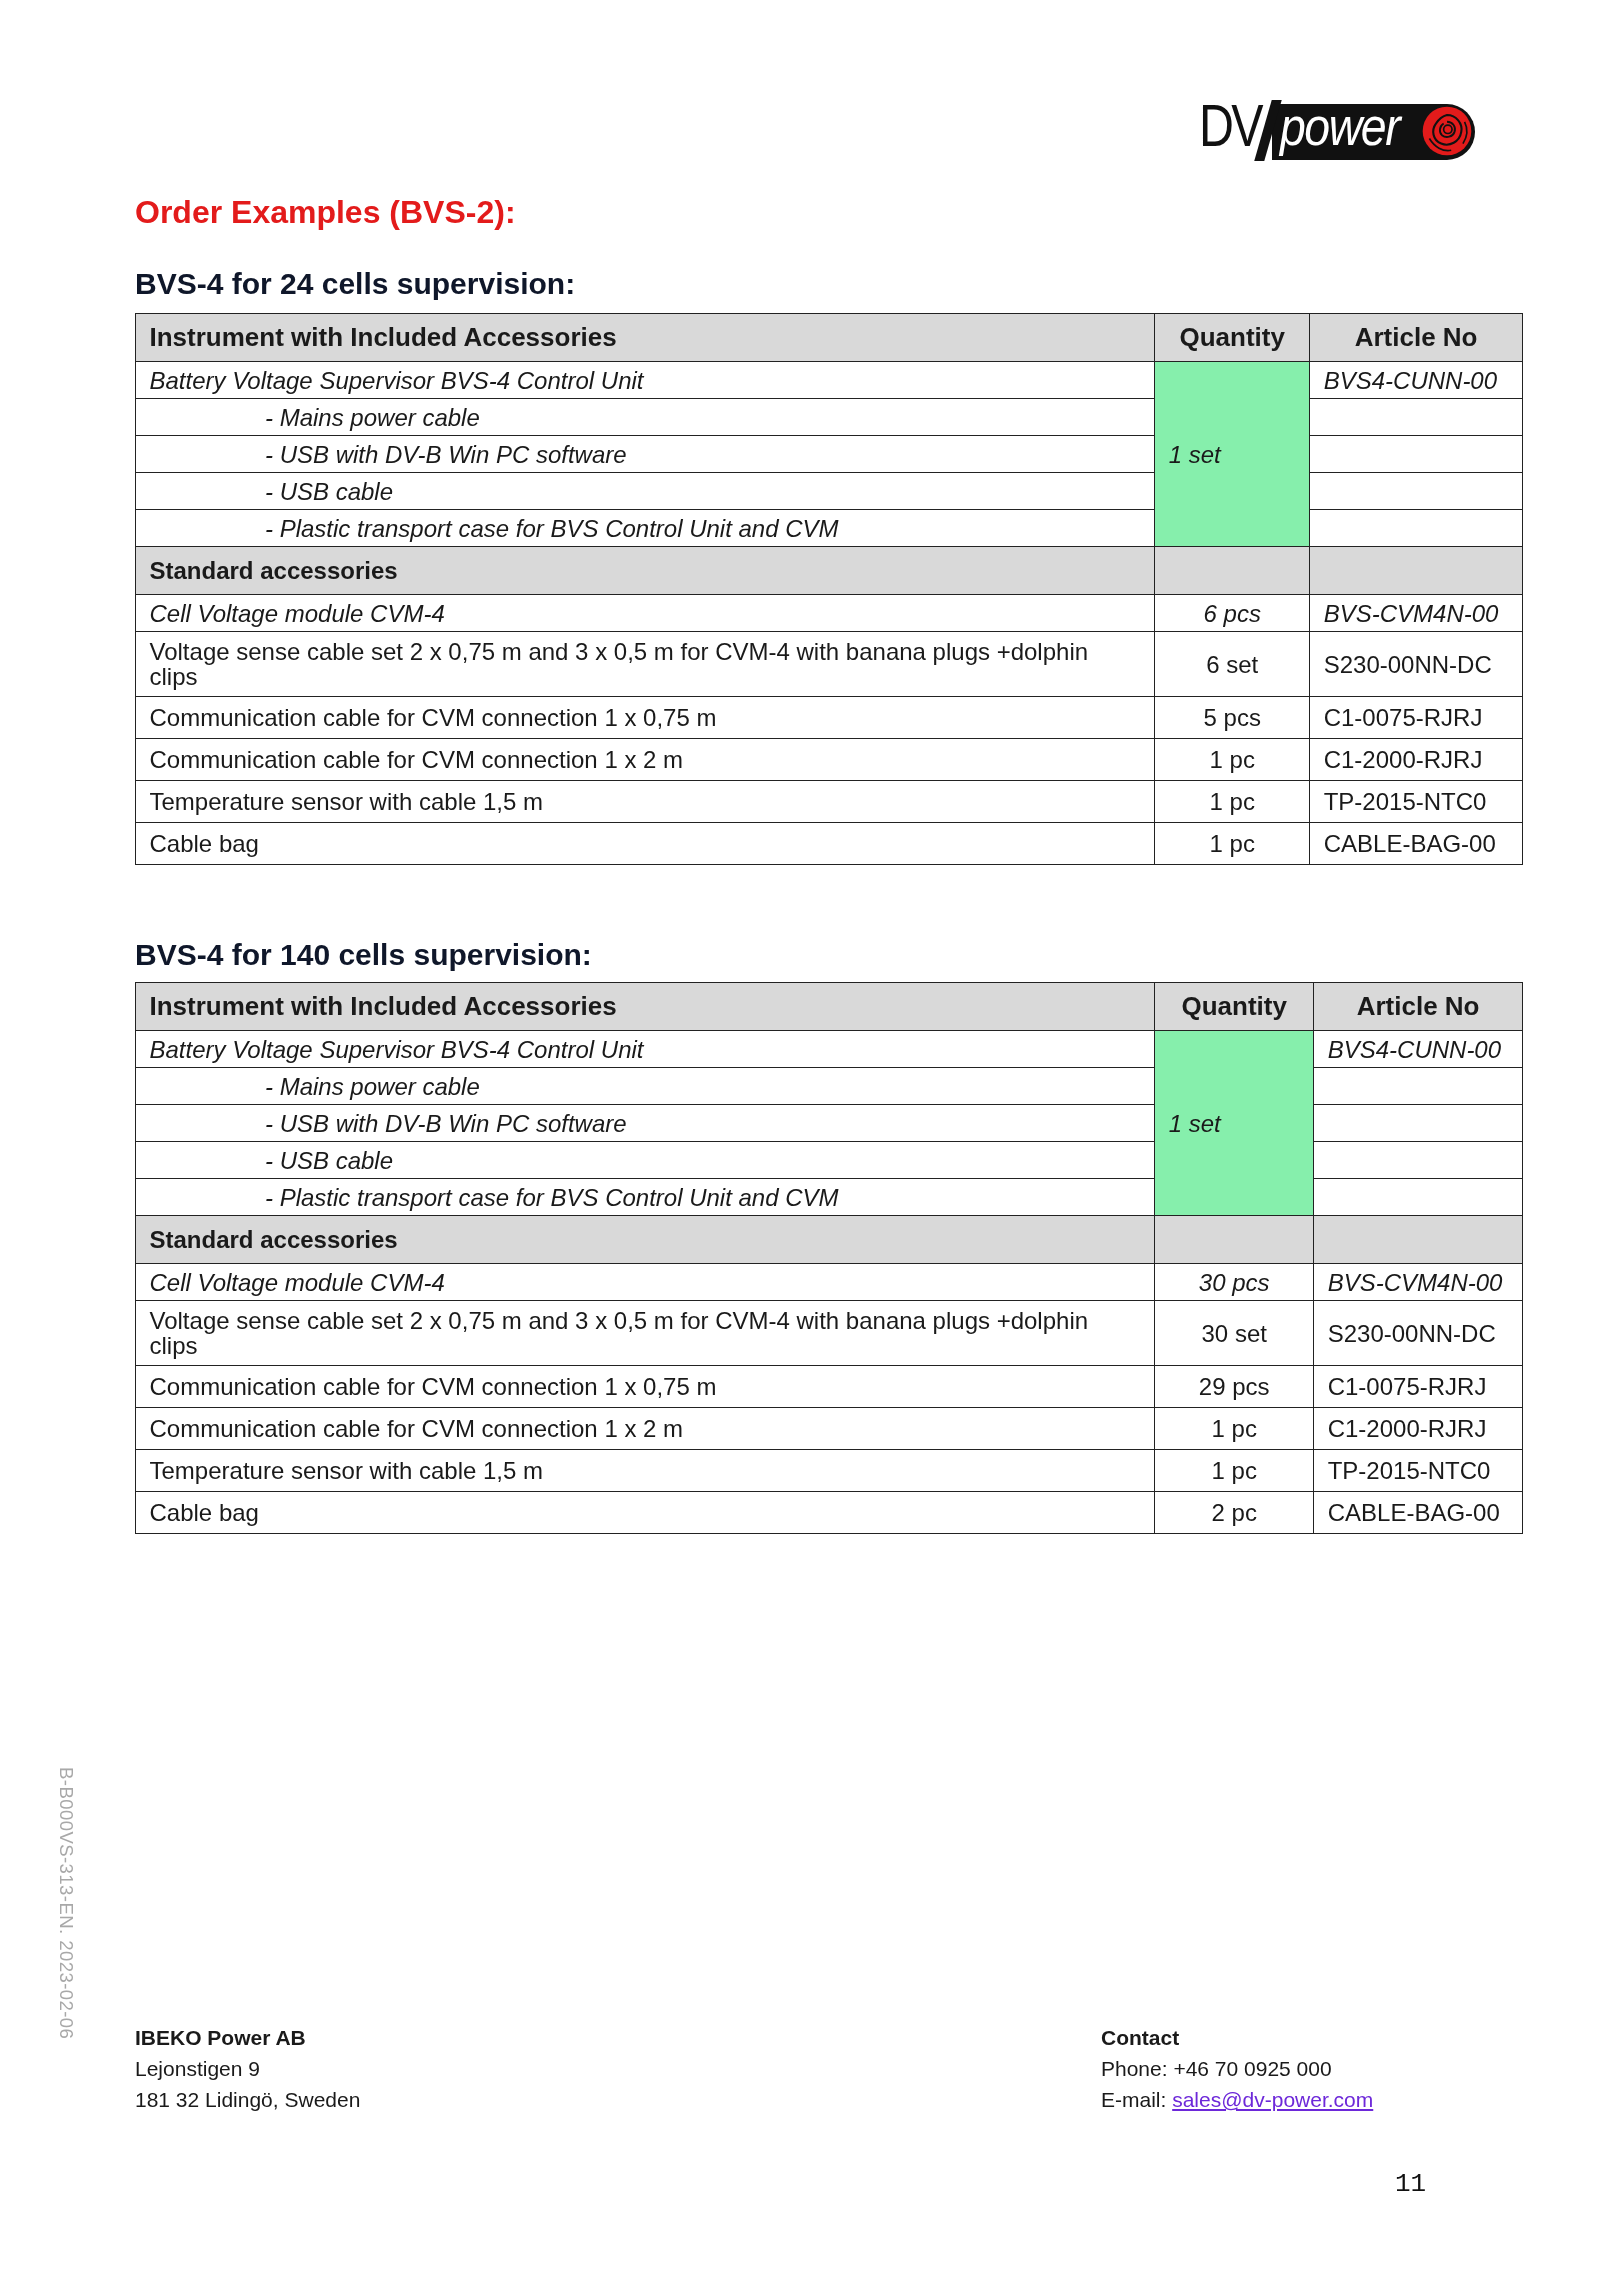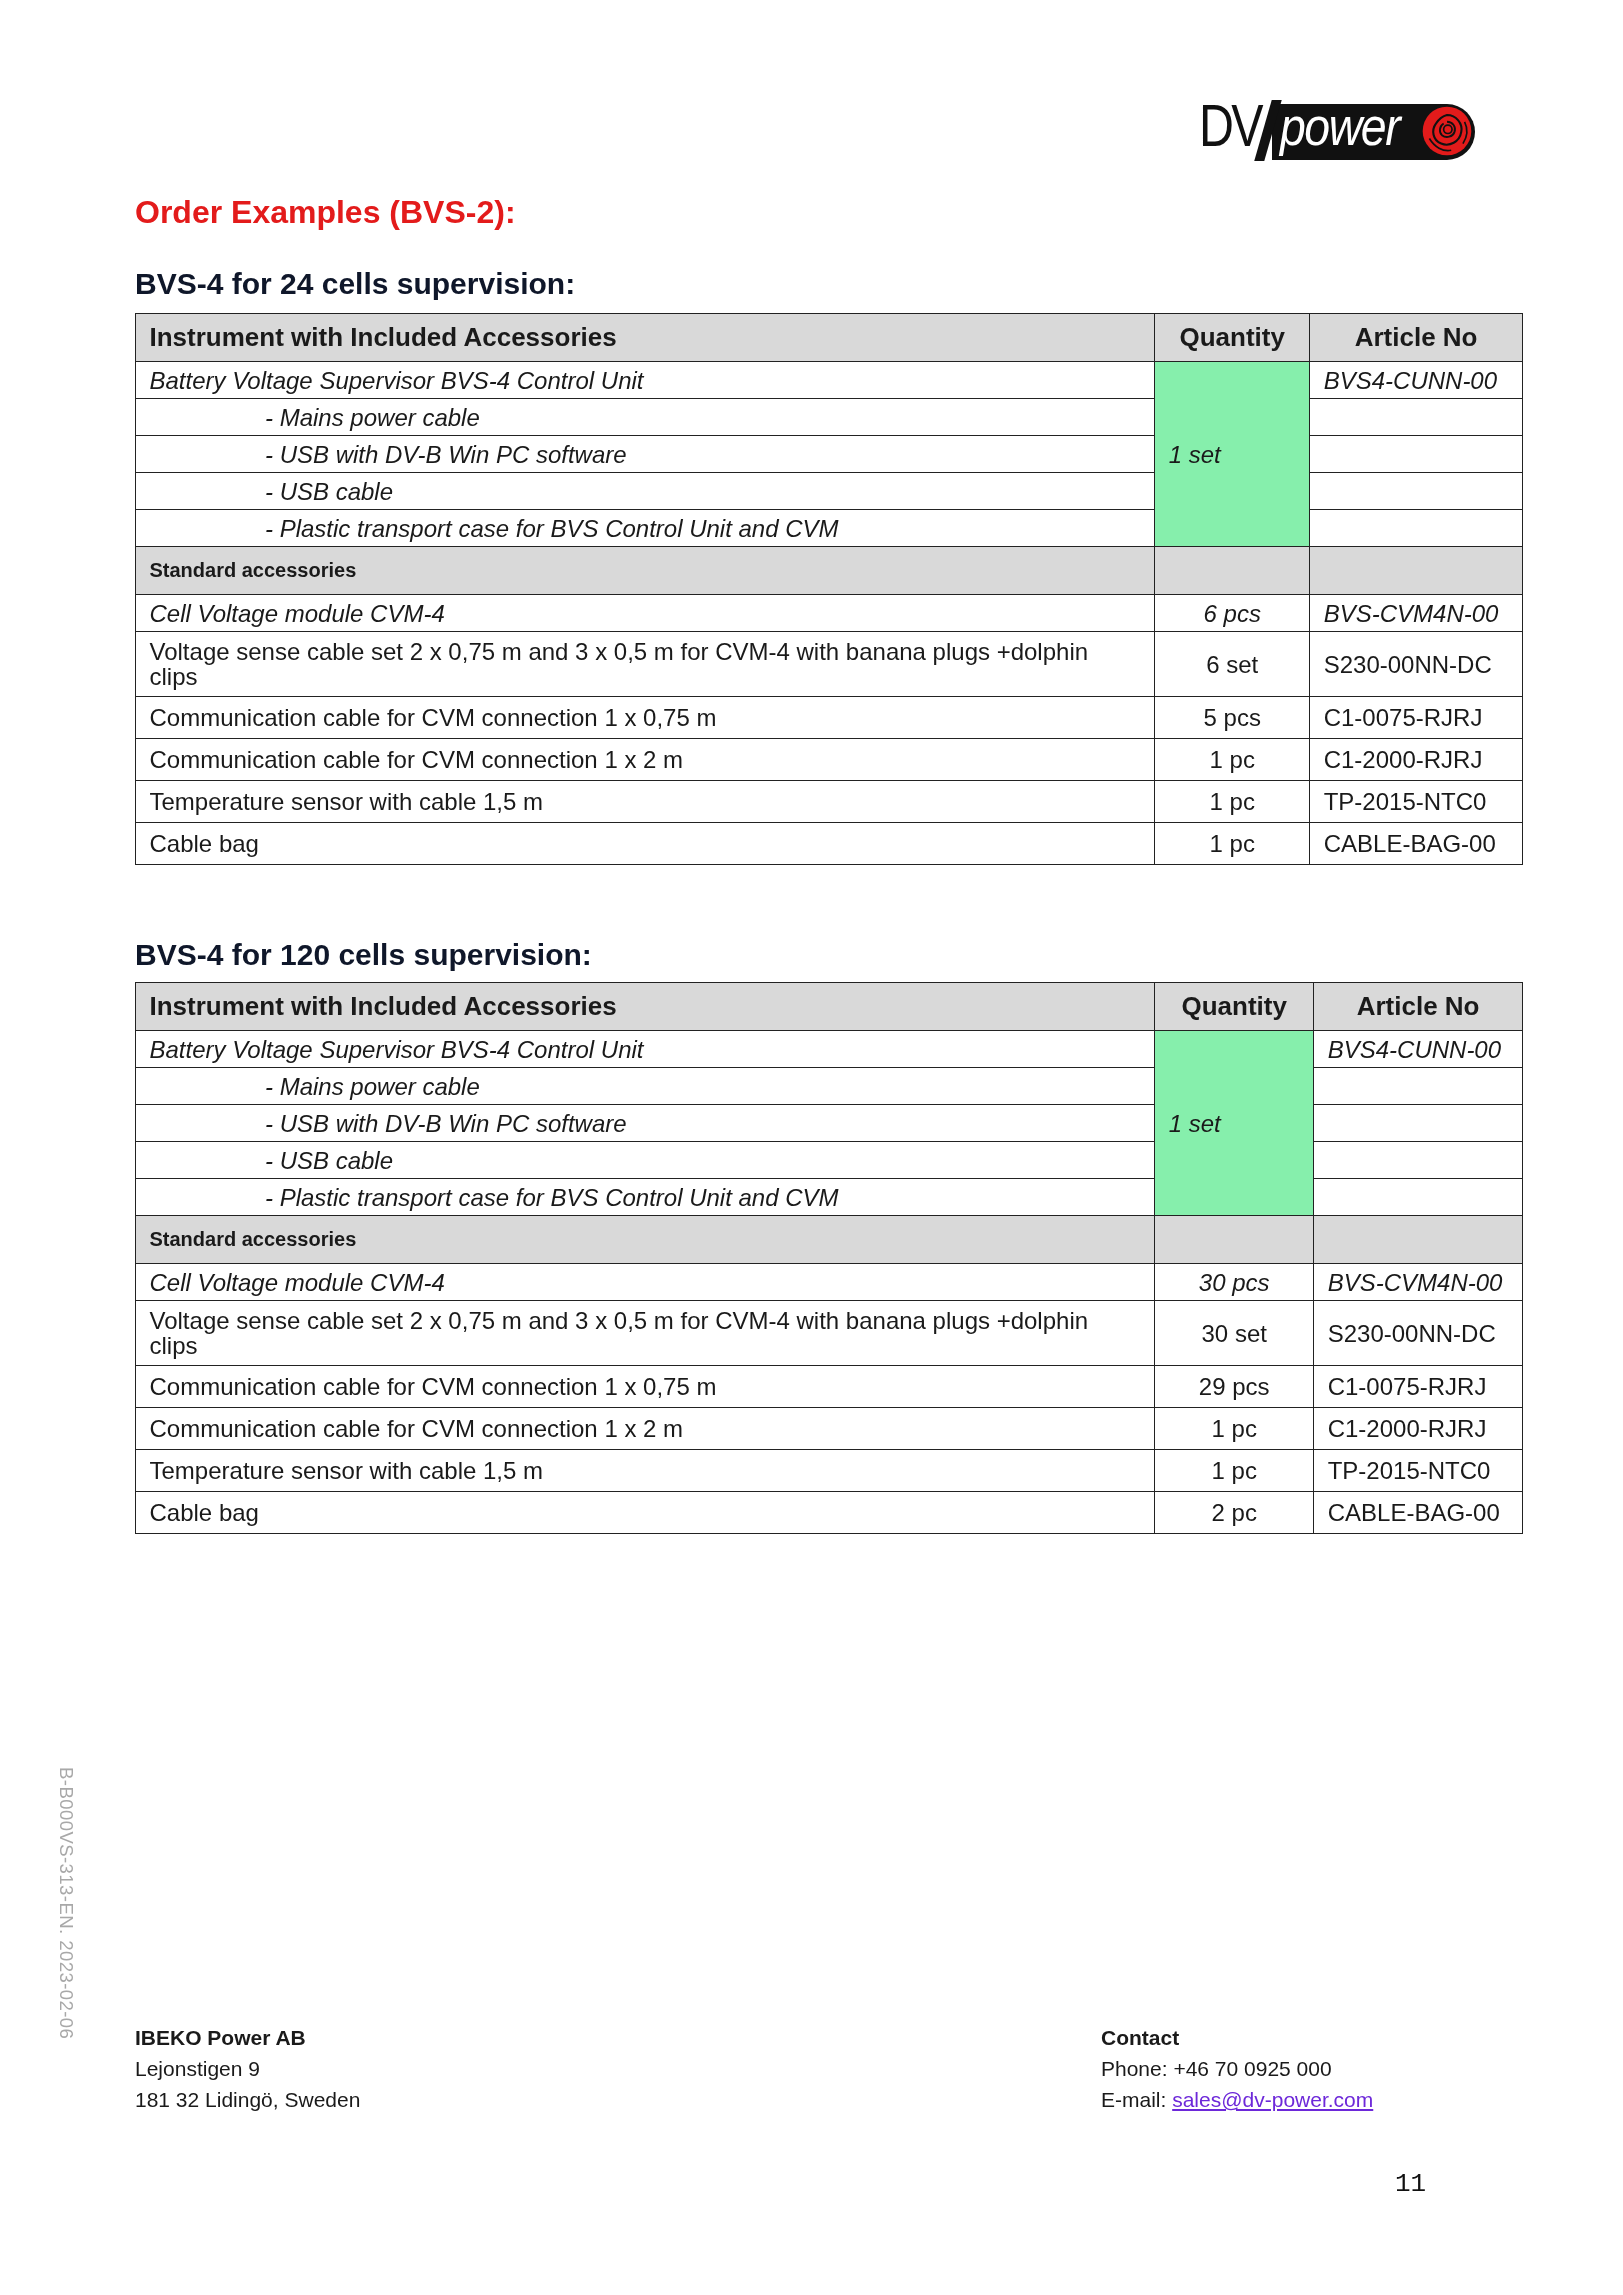--- a/index.html
+++ b/index.html
@@ -54,21 +54,21 @@
   table.order.t2 { top: 982px; }
   table.order td, table.order th {
     border: 1.7px solid #222; padding: 0 13.5px; vertical-align: middle;
   }
   table.order th {
     background: #d9d9d9; font-weight: bold; font-size: 26px; height: 47px;
   }
   table.order th.desc { text-align: left; }
   table.order th.qty, table.order th.art { text-align: center; }
   table.order tr.section td {
-    background: #d9d9d9; font-weight: bold; font-size: 20px; height: 47px;
+    background: #d9d9d9; font-weight: bold; font-size: 24px; height: 47px;
   }
   table.order td { height: 36px; line-height: 25px; }
   table.order tr.sub td { height: 36px; font-style: italic; }
   table.order tr.tall td { height: 41px; }
   table.order tr.double td { height: 64px; }
   table.order td.qty { text-align: center; }
   table.order td.art { text-align: left; }
   table.order td.indent { padding-left: 129px; }
   table.order td.qty-merged { text-align: left; background: #86efac; }
   .t1 col.c-desc { width: 1021px; }
@@ -177,21 +177,21 @@
     <td class="art">TP-2015-NTC0</td>
   </tr>
   <tr class="tall">
     <td>Cable bag</td>
     <td class="qty">1 pc</td>
     <td class="art">CABLE-BAG-00</td>
   </tr>
 </tbody>
   </table>
 
-<h2 class="h2 t2">BVS-4 for 120 cells supervision:</h2>
+<h2 class="h2 t2">BVS-4 for 140 cells supervision:</h2>
 <table class="order t2">
   <colgroup>
       <col class="c-desc">
       <col class="c-qty">
       <col class="c-art">
     </colgroup>
   <tbody>
       <tr>
     <th class="desc">Instrument with Included Accessories</th>
     <th class="qty">Quantity</th>

